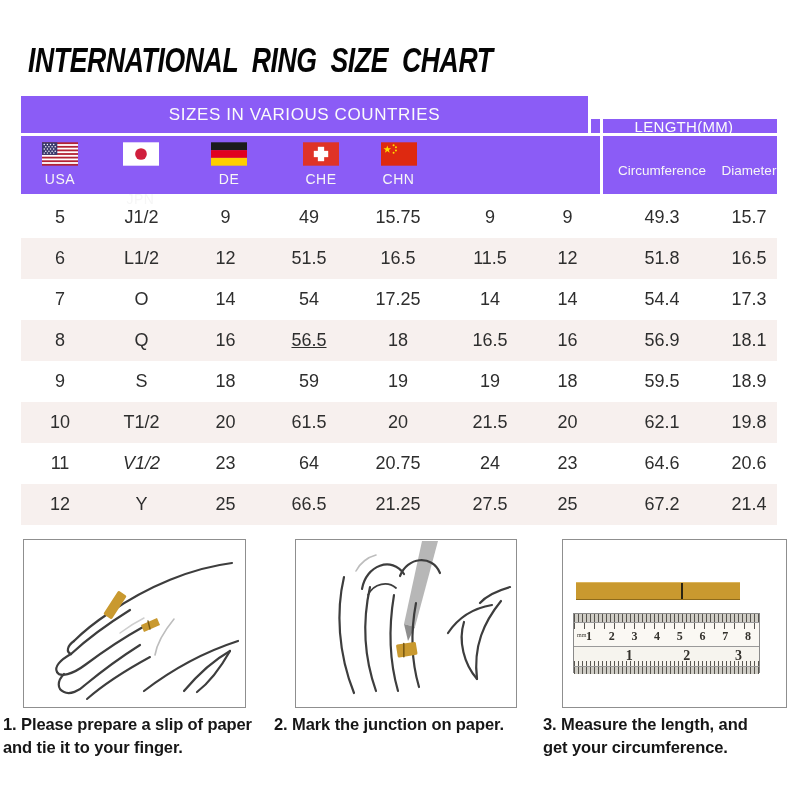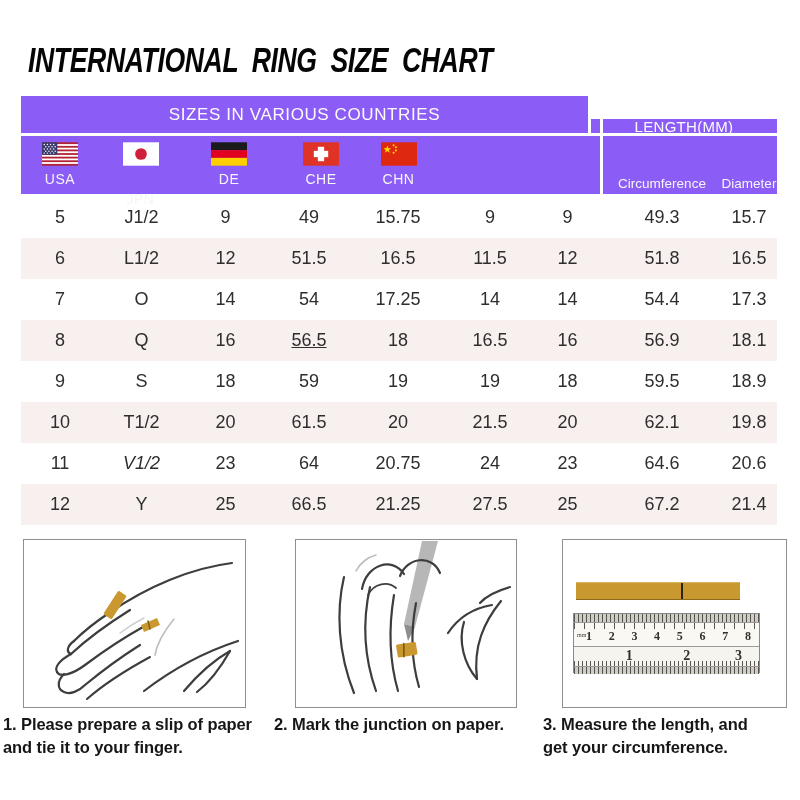--- a/index.html
+++ b/index.html
@@ -20,21 +20,21 @@
   #band-length{width:190px;margin-left:3px;display:flex;align-items:center;justify-content:center;
       color:#fbfbfb;font-size:15px;letter-spacing:.3px;margin-top:23px;}
   #hgap{position:absolute;left:0;top:37px;width:756px;height:3px;background:#fff;}
   #flagrow{position:absolute;left:0;top:40px;width:756px;height:58px;display:flex;justify-content:space-between;}
   #flagrow-left{width:579px;display:flex;}
   .fcol{display:flex;flex-direction:column;align-items:center;padding-top:6px;}
   .flag{width:36px;height:24px;display:block;}
   .flag svg{display:block;width:36px;height:24px;}
   .flabel{margin-top:5px;font-size:14px;color:#f6f6f6;letter-spacing:.5px;}
   #flagrow-right{width:174px;margin-left:3px;display:flex;align-items:flex-end;
-      padding-bottom:3px;box-sizing:border-box;}
+      padding-bottom:16px;box-sizing:border-box;}
   .lcol{font-size:13.5px;color:#f6f6f6;text-align:center;}
   #vdivider{position:absolute;left:579px;top:0;width:3px;height:98px;background:#fff;}
 
   
   #rows{position:absolute;left:21px;top:197px;width:756px;}
   .trow{display:flex;height:41px;align-items:center;}
   .trow.alt{background:#f7f0ee;}
   .cell{text-align:center;font-size:18px;color:#2e2e2e;}
   .spacer{width:3px;flex:none;}
 

